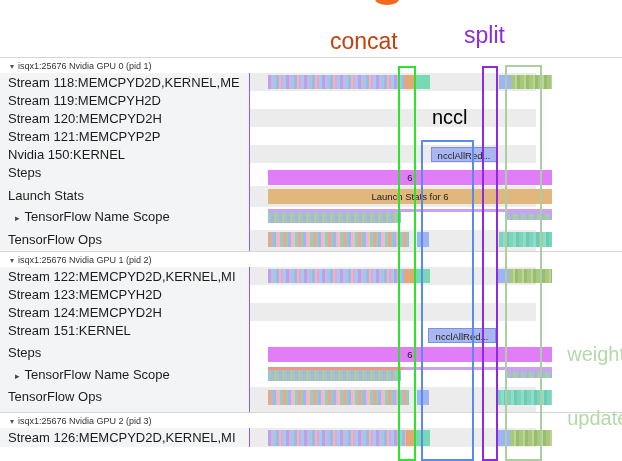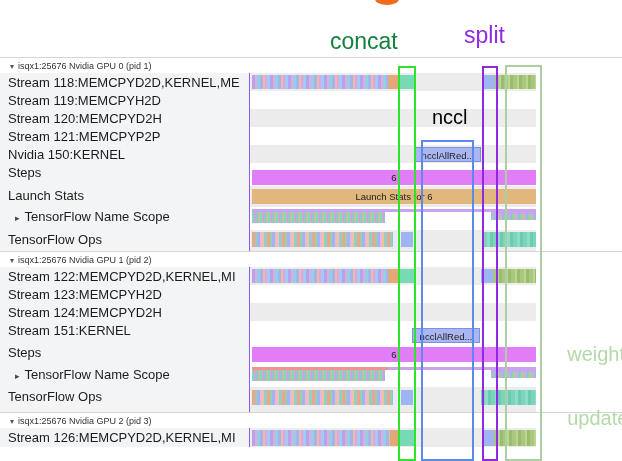--- a/index.html
+++ b/index.html
@@ -13,21 +13,21 @@
   .hdr .harrow{font-size:8px;color:#555;margin-right:4px;}
   .hdr .hpad{flex:1;background:#fff;}
   .hdr .hband{width:536px;background:#ffffff;display:flex;}
   .label{width:250px;box-sizing:border-box;background:#f3f4f5;border-right:1px solid #8b5cf6;
          font-size:13px;color:#1c1c1c;padding:2px 0 0 8px;white-space:nowrap;overflow:hidden;}
   .label.indent{padding-left:15px;}
   .label .arrow{font-size:9px;color:#444;margin-right:5px;}
   .track{position:relative;width:371px;overflow:hidden;}
   .track .shade{position:absolute;left:0;top:0;width:286px;height:100%;}
   .row.gray .shade{background:#ececec;}
-  .seg{position:absolute;z-index:2;}
+  .seg{position:absolute;z-index:2;margin-left:16px;}
   .seg .slabel{font-size:9.5px;color:#222;display:block;text-align:center;
                white-space:nowrap;overflow:hidden;line-height:15px;}
   
   .stripes-mixed{background:repeating-linear-gradient(90deg,#b3a5ea 0 3px,#efa3df 3px 5px,
      #8ed3e4 5px 8px,#a9b2f0 8px 11px,#e3c29b 11px 13px,#f29ae4 13px 15px,#9ccdf2 15px 18px);}
   .stripes-green{background:repeating-linear-gradient(90deg,#a9c77d 0 4px,#bcd594 4px 6px,#98bd6c 6px 9px);}
   .stripes-ops{background:repeating-linear-gradient(90deg,#f2a38d 0 3px,#93d3a8 3px 5px,
      #a3b4f2 5px 8px,#efb3e0 8px 10px,#f0c49a 10px 12px,#8fd0cf 12px 15px);}
   .stripes-teal{background:repeating-linear-gradient(90deg,#7cd4bd 0 4px,#8fdcc8 4px 7px,#6cccb2 7px 10px);}
   .stripes-ticks{background:repeating-linear-gradient(90deg,#85d3c0 0 2px,#f0a3c0 2px 3px,
@@ -216,21 +216,21 @@
           <div class="seg stripes-green" style="left: 244px; width: 42px; top: 2px; height: 16px;"></div>
         </div>
       </div>
     </div>
 
   <div class="ann-box" style="left:398px;top:66px;width:18px;height:395px;border:2px solid #2ee32c;"></div>
   <div class="ann-box" style="left:482px;top:66px;width:16px;height:395px;border:2px solid #8e2be2;"></div>
   <div class="ann-box" style="left:505px;top:65px;width:37px;height:396px;border:2px solid #abcfa2;"></div>
   <div class="ann-box" style="left:421px;top:140px;width:53px;height:321px;border:2px solid #5b8bea;"></div>
 
-  <div class="ann-text" style="left:330px;top:28px;font-size:23px;color:#15803d;">concat</div>
+  <div class="ann-text" style="left:330px;top:28px;font-size:23px;color:#c2410c;">concat</div>
   <div class="ann-text" style="left:464px;top:22px;font-size:23px;color:#8e2be2;">split</div>
   <div class="ann-text" style="left:432px;top:106px;font-size:20px;color:#000000;">nccl</div>
   <div class="ann-text" style="left:545px;top:306px;font-size:20px;line-height:32px;color:#b4d9a8;">
     <span>weight</span><br>
     <span>update</span>
   </div>
 
   <div id="frag"></div>
 </div>
 

